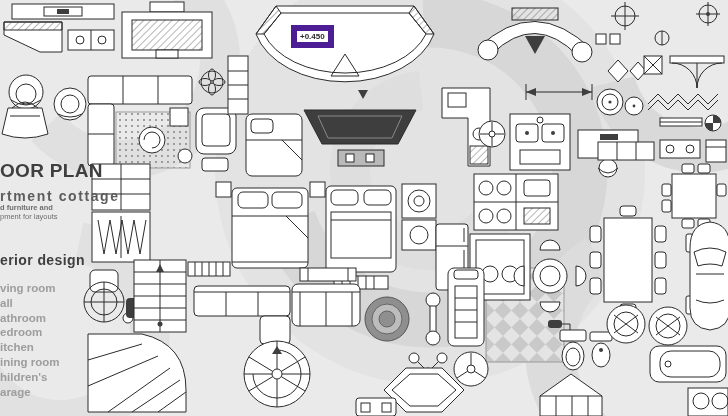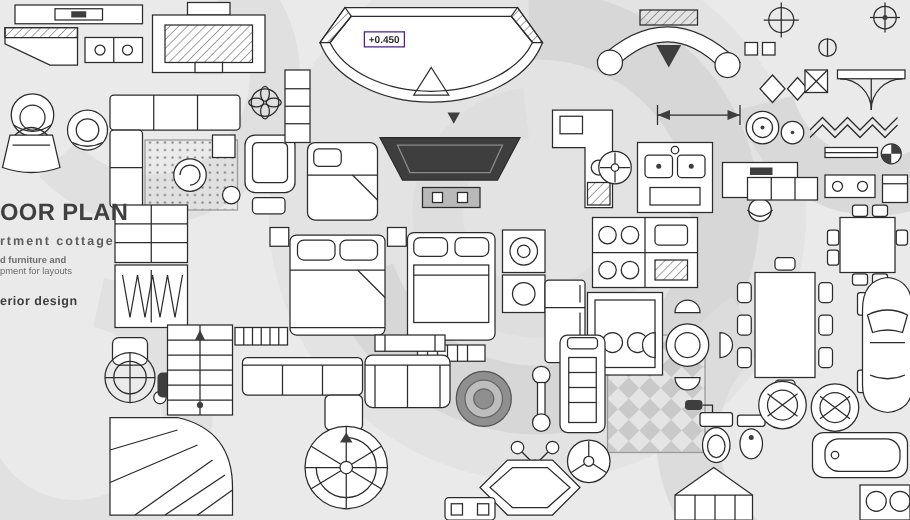--- a/index.html
+++ b/index.html
@@ -6,27 +6,27 @@
   .stage{position:relative;width:728px;height:416px;background:#eaeaea;overflow:hidden;
          font-family:"Liberation Sans",sans-serif}
   .stage svg{position:absolute;left:0;top:0}
   
   .o{fill:#ffffff;stroke:#2b2b2b;stroke-width:1}
   .n{fill:none;stroke:#2b2b2b;stroke-width:1}
   .d{fill:#3e3e3e;stroke:none}
   
   .txt{position:absolute;left:0;color:#3f3f3f;white-space:nowrap}
   .t-title{top:160px;font-size:19px;font-weight:700;letter-spacing:.3px}
-  .t-sub{top:188px;font-size:10px;font-weight:700;letter-spacing:1.6px;color:#5d5d5d}
+  .t-sub{top:188px;font-size:14px;font-weight:700;letter-spacing:1.6px;color:#5d5d5d}
   .t-cap1{top:203px;font-size:7.5px;font-weight:700;color:#6e6e6e}
   .t-cap2{top:212px;font-size:7.5px;font-weight:400;color:#6e6e6e}
-  .t-head{top:236px;font-size:10px;font-weight:800;letter-spacing:.4px}
+  .t-head{top:252px;font-size:14px;font-weight:800;letter-spacing:.4px}
   .room-list{position:absolute;left:0;top:281px}
   .room-list div{font-size:11.5px;font-weight:700;color:#9d9d9d;line-height:14.8px}
-  .elev{position:absolute;left:291px;top:25px;background:#fff;border:1px solid #4c1d95;
+  .elev{position:absolute;left:291px;top:25px;background:#fff;border:6px solid #4c1d95;
         font-size:8px;font-weight:700;color:#2b2b2b;padding:1px 3px;line-height:9px}
 </style>
 </head>
 <body>
 
 <div class="stage">
 
 <svg width="728" height="416" viewBox="0 0 728 416">
   <defs>
     <pattern id="dots" width="6" height="6" patternUnits="userSpaceOnUse">
@@ -524,15 +524,25 @@
         <circle class="n" cx="32" cy="13" r="8"></circle>
   </g>
 </svg>
 
   <div class="txt t-title">OOR PLAN</div>
   <div class="txt t-sub">rtment  cottage</div>
   <div class="txt t-cap1">d furniture and</div>
   <div class="txt t-cap2">pment  for layouts</div>
   <div class="txt t-head">erior design</div>
 
+  <div class="room-list">
+    <div>ving room</div>
+    <div>all</div>
+    <div>athroom</div>
+    <div>edroom</div>
+    <div>itchen</div>
+    <div>ining room</div>
+    <div>hildren's</div>
+    <div>arage</div>
+  </div>
 
   <div class="elev">+0.450</div>
 </div>
 
 </body></html>

